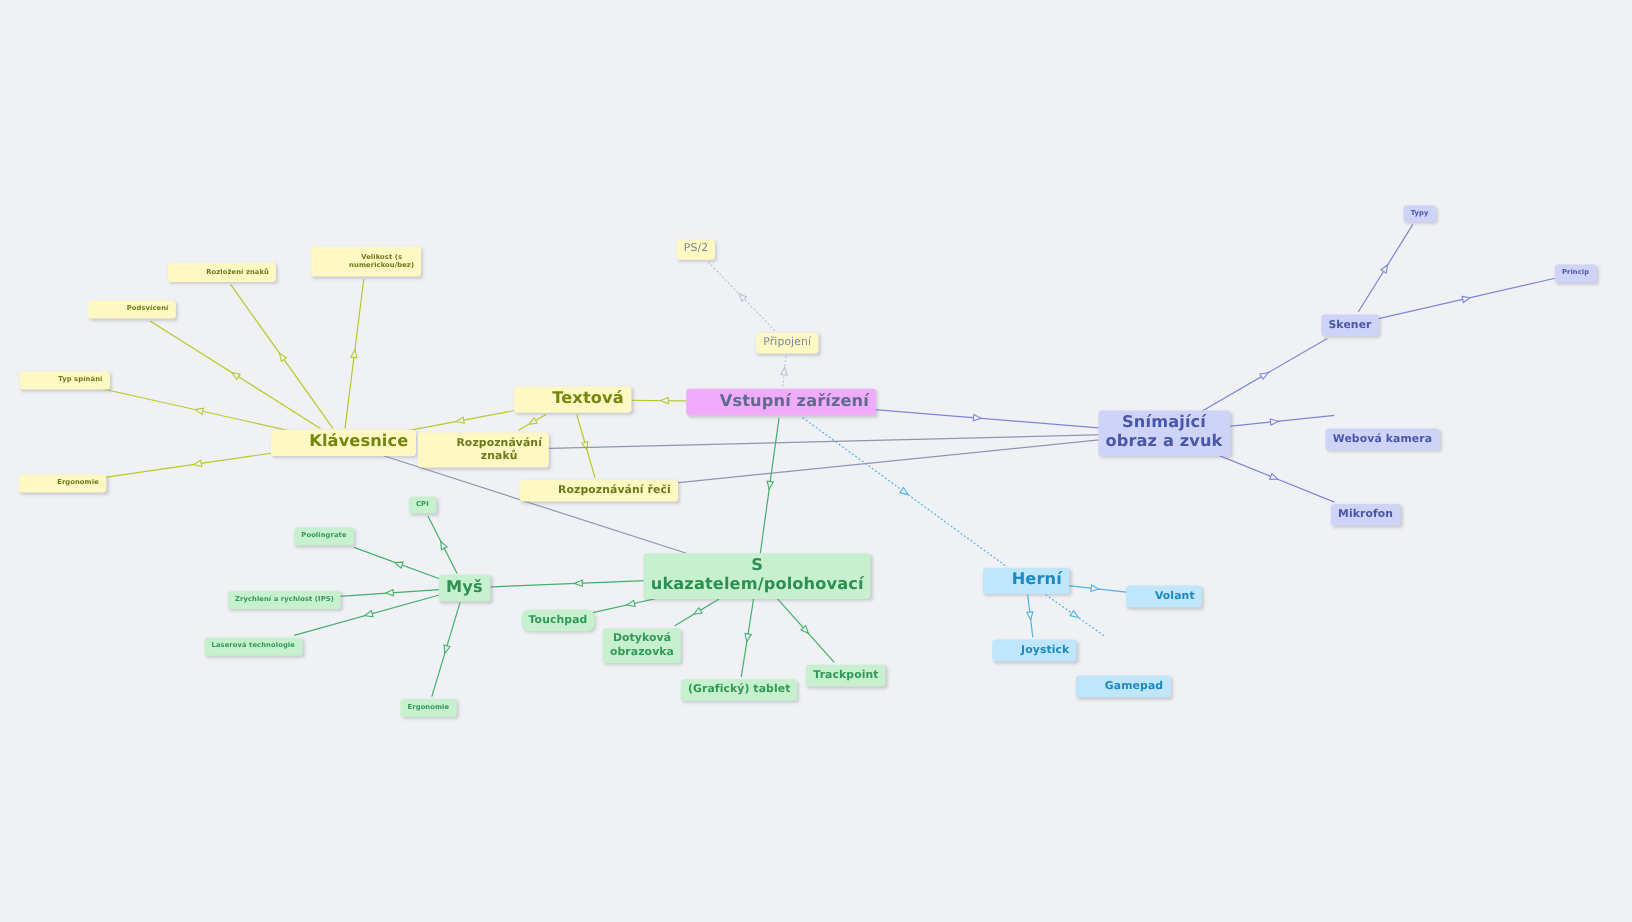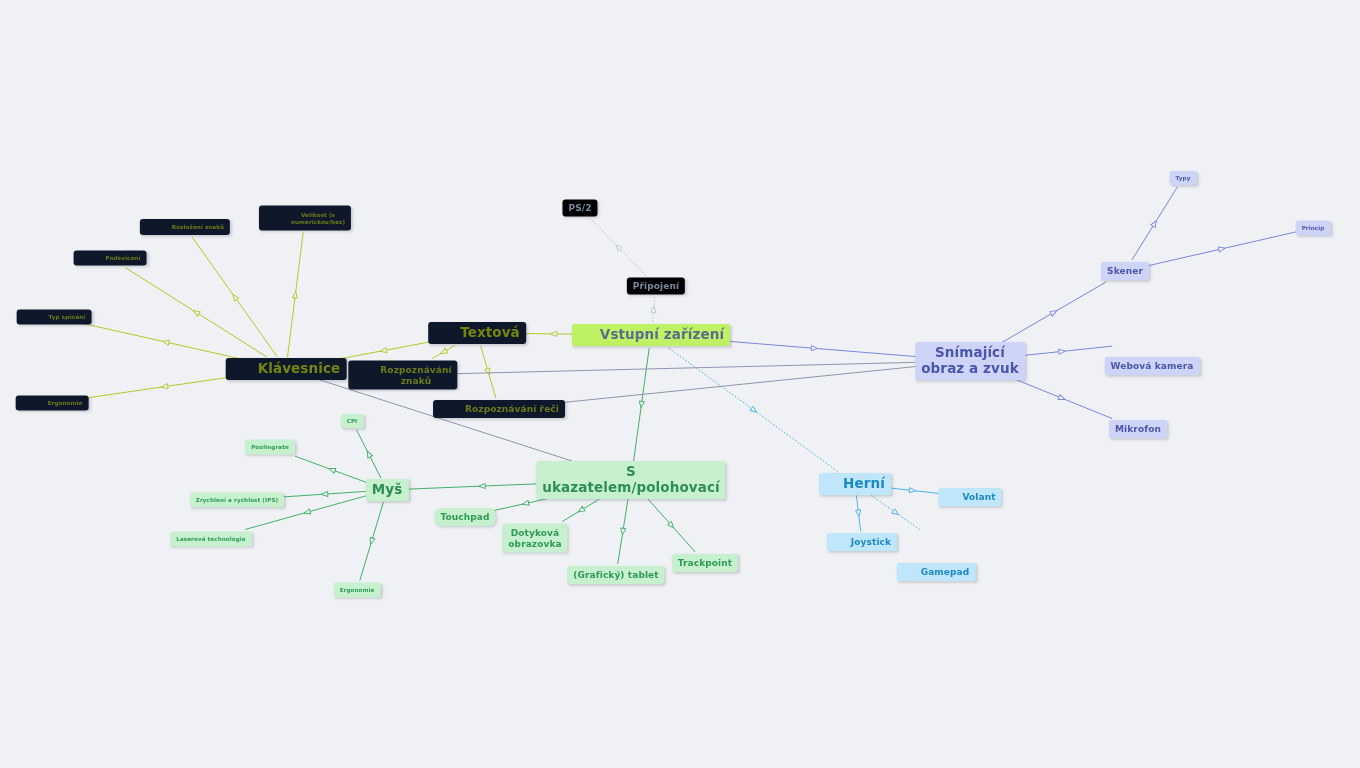--- a/index.html
+++ b/index.html
@@ -40,31 +40,31 @@
     padding: 3px 6px;
     line-height: 1.18;
     box-shadow: 1.5px 1.5px 2.5px rgba(120,125,140,0.30);
     white-space: pre-line;
     transform: translate(-50%, -50%);
     letter-spacing: 0.1px;
   }
 
   
   .n-root {
-    background: #bef264;
+    background: #f0abfc;
     color: #5f6b8a;
     font-weight: bold;
     font-size: 13.5px;
     border-radius: 2px;
     padding-left: 28px;
   }
 
   
   .n-yellow {
-    background: #0f172a;
+    background: #fef9c3;
     color: #6b7a18;
     padding-left: 32px;
   }
   .n-yellow.lvl1 { font-size: 13.5px; font-weight: bold; color: #74860f; }
   .n-yellow.lvl2 { font-size: 9px; font-weight: bold; }
   .n-yellow.lvl2b { font-size: 5.6px; font-weight: bold; }
 
   
   .n-green {
     background: #c7f0ce;
@@ -87,24 +87,24 @@
   .n-cyan {
     background: #bfe6fa;
     color: #1b89c4;
     padding-left: 24px;
   }
   .n-cyan.lvl1 { font-size: 13.5px; font-weight: bold; }
   .n-cyan.lvl2 { font-size: 9px; font-weight: bold; }
 
   
   .n-pale {
-    background: #000000;
+    background: #fef9c3;
     color: #7b869e;
     font-size: 9px;
-    font-weight: bold;
+    font-weight: normal;
   }
 </style>
 </head>
 <body style="background: rgb(240, 241, 244);">
 
 <div id="canvas">
   <svg id="edge-layer" viewBox="0 0 1360 768" xmlns="http://www.w3.org/2000/svg">
       <line x1="652.3265306122449" y1="322" x2="654.9285714285714" y2="296.5" stroke="#b9c2d6" stroke-width="1" stroke-dasharray="1.6 1.8"></line>
       <polygon points="-3.2,-2.6 3.2,0 -3.2,2.6" fill="#f0f1f4" stroke="#b9c2d6" stroke-width="0.9" transform="translate(653.6275510204082,309.25) rotate(-84.1736579704443)"></polygon>
       <line x1="645.7692307692307" y1="275.5" x2="590.2307692307693" y2="218.5" stroke="#b9c2d6" stroke-width="1" stroke-dasharray="1.6 1.8"></line>

